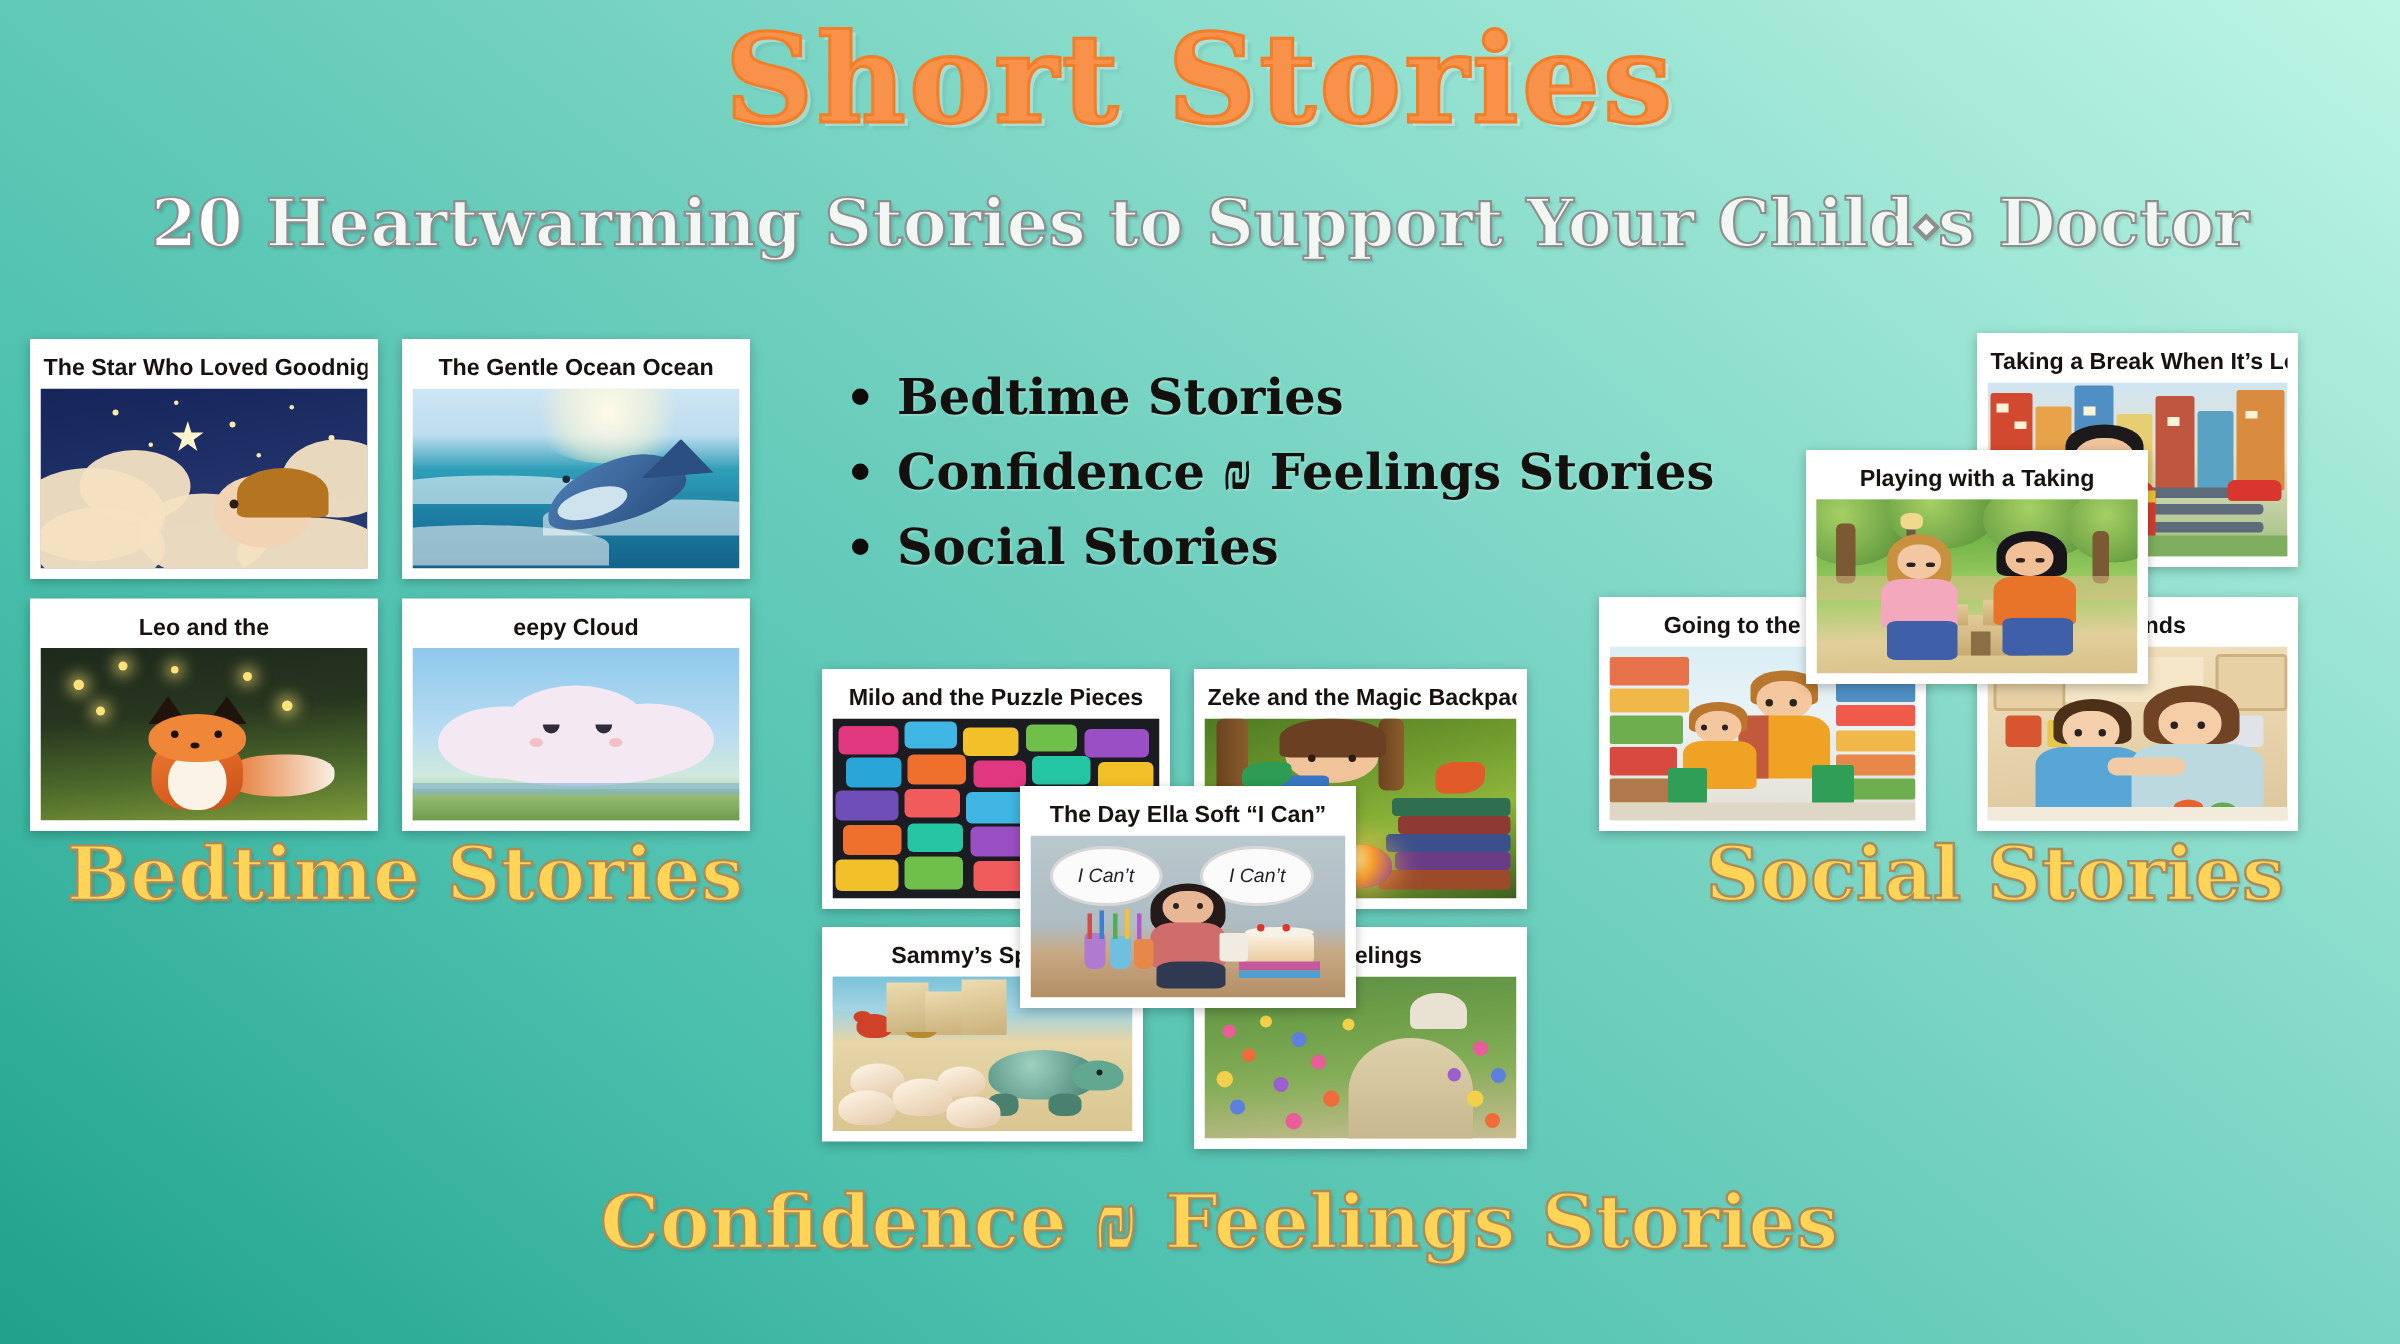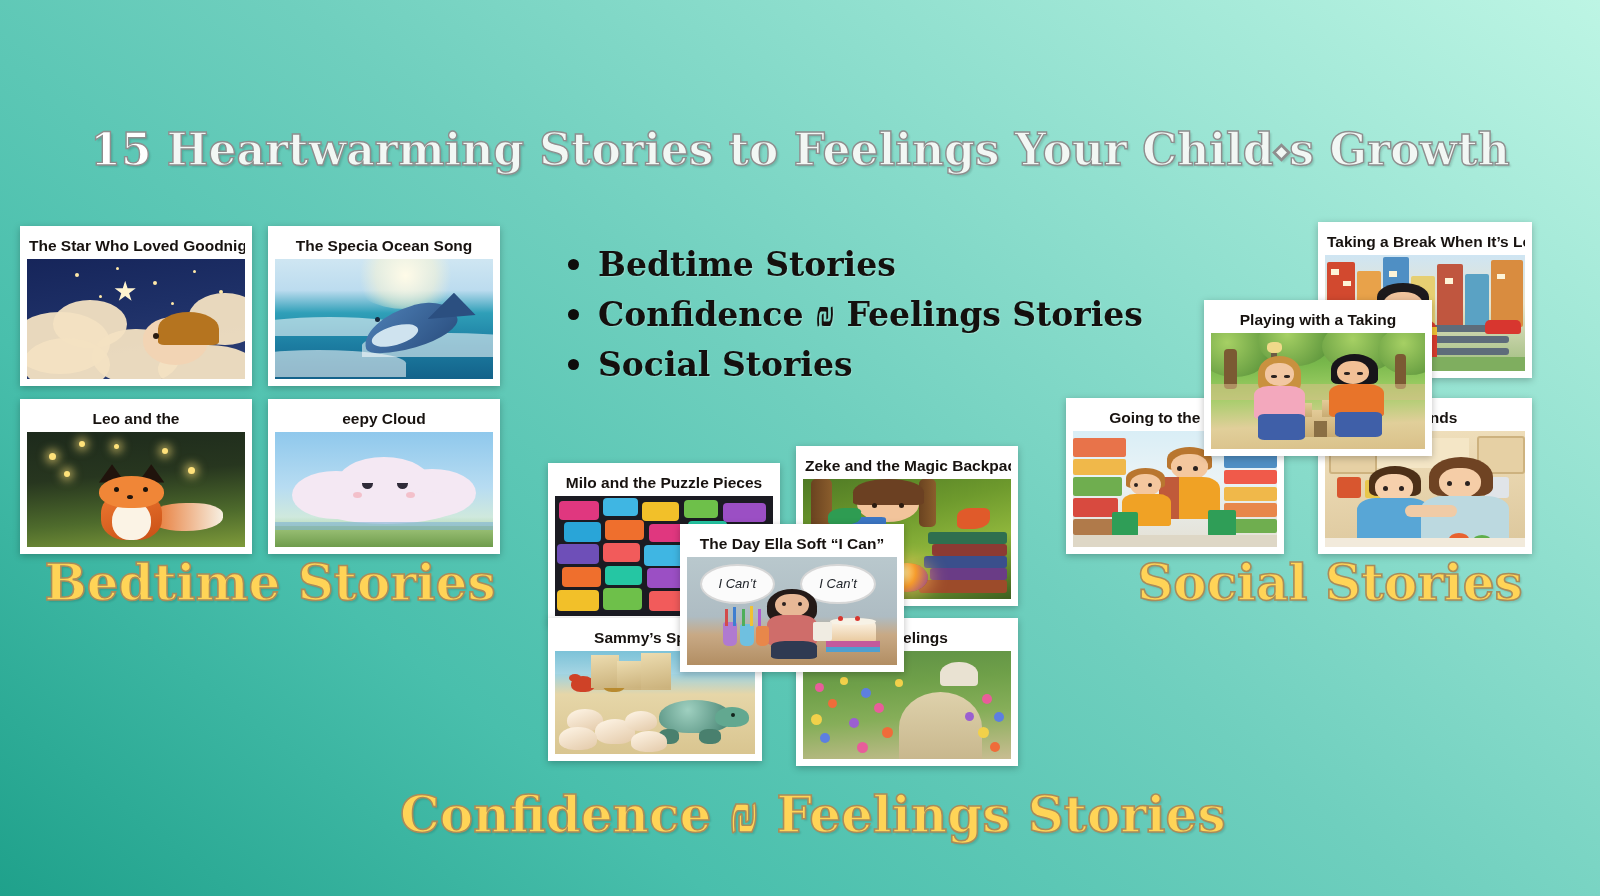--- a/index.html
+++ b/index.html
@@ -202,22 +202,23 @@
   .sc-kitchen .c-hair{background:#4d3018;border-radius:52% 52% 18% 18%;}
   .sc-kitchen .c-face{background:#f6d0ac;border-radius:46% 46% 52% 52%;}
   .sc-kitchen .c-body{background:#58a6d6;border-radius:26% 26% 8% 8%;}
   .sc-kitchen .veg{border-radius:50%;}
 </style>
 </head>
 <body>
 
 <div class="stage">
 
-
-  <div class="subtitle"><span class="lead">15</span><span> Heartwarming Stories to Feelings Your Child⬩s Growth</span></div>
+  <div class="main-title">Short Stories</div>
+
+  <div class="subtitle"><span class="lead">20</span><span> Heartwarming Stories to Support Your Child⬩s Doctor</span></div>
 
   <ul class="bullets">
     <li>Bedtime Stories</li>
     <li>Confidence ₪ Feelings Stories</li>
     <li>Social Stories</li>
   </ul>
 
   <div class="section-label" id="label-bedtime">Bedtime Stories</div>
   <div class="section-label" id="label-social">Social Stories</div>
   <div class="section-label" id="label-confidence">Confidence ₪ Feelings Stories</div>
@@ -241,21 +242,21 @@
         <i class="cl" style="left:74%;top:28%;width:34%;height:44%"></i>
         <i class="cl" style="left:60%;top:72%;width:46%;height:40%"></i>
         <i style="left:53%;top:48%;width:30%;height:40%;background:#f2d4b4;border-radius:46% 46% 50% 50%"></i>
         <i style="left:60%;top:44%;width:28%;height:28%;background:#b5741f;border-radius:50% 50% 10% 10%"></i>
         <i style="left:58%;top:62%;width:6px;height:6px;background:#2a1c12;border-radius:50%"></i>
       </div>
     </div>
   </div>
 
   <div class="card" style="left:268px;top:226px;width:232px;height:160px;z-index:2">
-    <div class="ctitle">The Specia Ocean Song</div>
+    <div class="ctitle">The Gentle Ocean Ocean</div>
     <div class="cimg">
       <div class="sc sc-ocean">
         <i class="sun" style="left:34%;top:-14%;width:52%;height:56%"></i>
         <i class="wave" style="left:-10%;top:48%;width:70%;height:16%"></i>
         <i class="wave" style="left:40%;top:62%;width:80%;height:20%"></i>
         <i class="wave" style="left:-20%;top:76%;width:80%;height:22%"></i>
         <i class="dolphin" style="left:40%;top:40%;width:44%;height:34%"></i>
         <i class="fin" style="left:70%;top:28%;width:22%;height:22%"></i>
         <i style="left:44%;top:56%;width:22%;height:16%;background:#cfe3ef;border-radius:50%;transform:rotate(-16deg)"></i>
         <i style="left:46%;top:48%;width:5px;height:5px;background:#16293f;border-radius:50%"></i>
@@ -298,21 +299,21 @@
         <i class="eye" style="left:56%;top:44%;width:11px;height:6px"></i>
         <i class="cheek" style="left:36%;top:52%;width:9px;height:6px"></i>
         <i class="cheek" style="left:60%;top:52%;width:9px;height:6px"></i>
         <i style="left:0;top:82%;width:100%;height:18%;background:linear-gradient(180deg,#9fc47a,#6f9c4c)"></i>
         <i style="left:0;top:78%;width:100%;height:7%;background:#7fb3d6;opacity:.6"></i>
       </div>
     </div>
   </div>
 
 
-  <div class="card" style="left:548px;top:463px;width:232px;height:160px;z-index:2">
+  <div class="card" style="left:548px;top:446px;width:232px;height:160px;z-index:2">
     <div class="ctitle">Milo and the Puzzle Pieces</div>
     <div class="cimg">
       <div class="sc sc-puzzle">
         <i style="left:2%;top:4%;width:18%;height:16%;background:#e0377f"></i>
         <i style="left:22%;top:2%;width:16%;height:15%;background:#3fb6e3"></i>
         <i style="left:40%;top:5%;width:17%;height:16%;background:#f2c029"></i>
         <i style="left:59%;top:3%;width:16%;height:15%;background:#6ec04a"></i>
         <i style="left:77%;top:6%;width:20%;height:16%;background:#9b4fc4"></i>
         <i style="left:4%;top:22%;width:17%;height:16%;background:#29a5d8"></i>
         <i style="left:23%;top:20%;width:18%;height:17%;background:#ef6f2d"></i>

